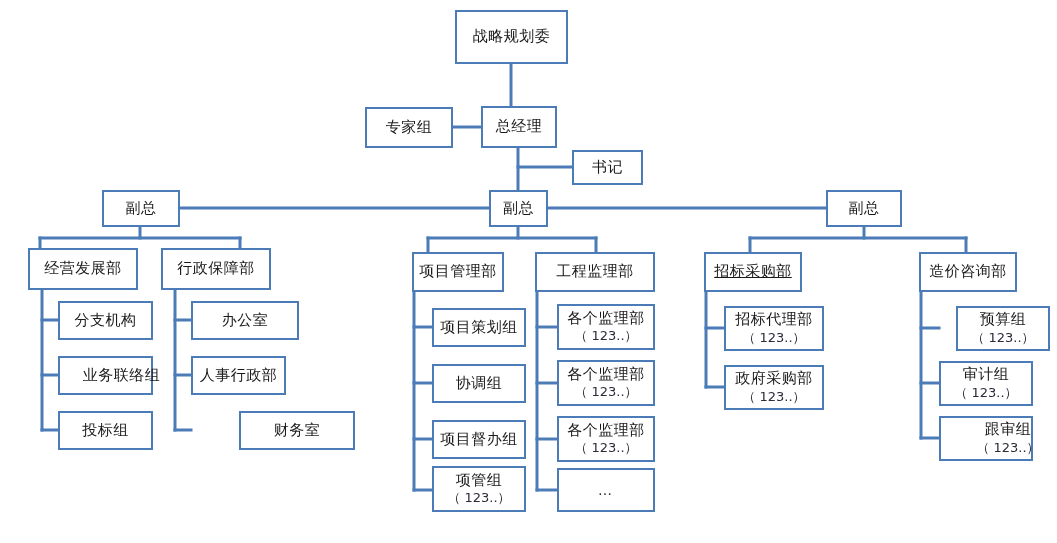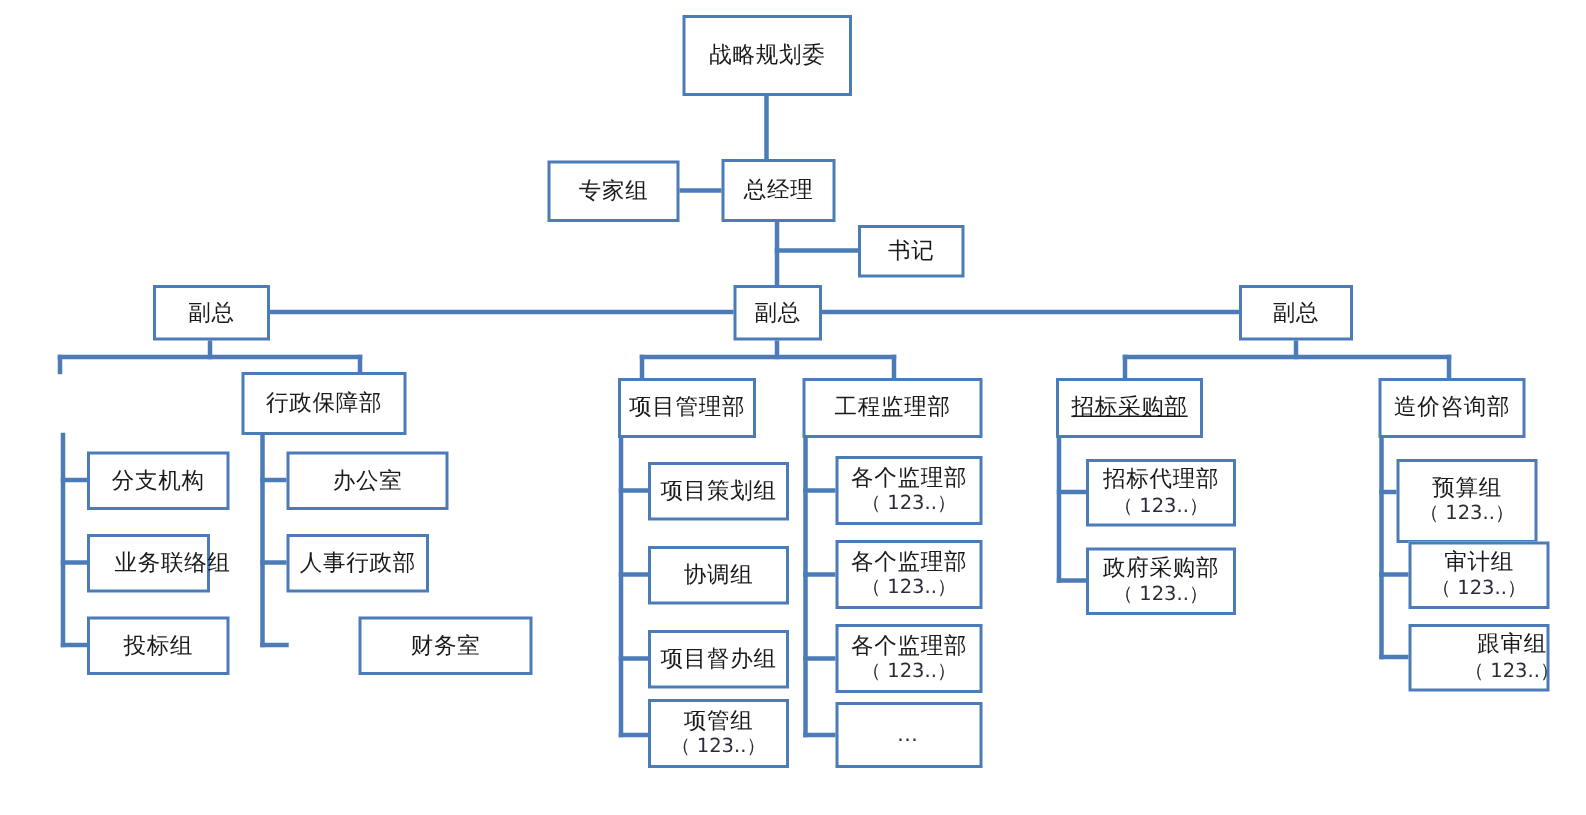--- a/index.html
+++ b/index.html
@@ -142,24 +142,27 @@
   </div>
 
   <div class="node" style="left:489px; top:190px; width:59px; height:37px;">
     <span class="t1">副总</span>
   </div>
 
   <div class="node" style="left:826px; top:190px; width:76px; height:37px;">
     <span class="t1">副总</span>
   </div>
 
+  <div class="node" style="left:28px; top:248px; width:110px; height:42px;">
+    <span class="t1">经营发展部</span>
+  </div>
   <div class="node" style="left:58px; top:301px; width:95px; height:39px;">
     <span class="t1">分支机构</span>
   </div>
-  <div class="node" style="left:58px; top:356px; width:82px; height:39px;padding-left:32px;">
+  <div class="node" style="left:58px; top:356px; width:95px; height:39px;padding-left:32px;">
     <span class="t1">业务联络组</span>
   </div>
   <div class="node" style="left:58px; top:411px; width:95px; height:39px;">
     <span class="t1">投标组</span>
   </div>
 
   <div class="node" style="left:161px; top:248px; width:110px; height:42px;">
     <span class="t1">行政保障部</span>
   </div>
   <div class="node" style="left:191px; top:301px; width:108px; height:39px;">
@@ -216,21 +219,21 @@
     <span class="t2">（ 123..）</span>
   </div>
   <div class="node" style="left:724px; top:365px; width:100px; height:45px;">
     <span class="t1">政府采购部</span>
     <span class="t2">（ 123..）</span>
   </div>
 
   <div class="node" style="left:919px; top:252px; width:98px; height:40px;">
     <span class="t1">造价咨询部</span>
   </div>
-  <div class="node" style="left:931px; top:306px; width:94px; height:56px;">
+  <div class="node" style="left:956px; top:306px; width:94px; height:45px;">
     <span class="t1">预算组</span>
     <span class="t2">（ 123..）</span>
   </div>
   <div class="node" style="left:939px; top:361px; width:94px; height:45px;">
     <span class="t1">审计组</span>
     <span class="t2">（ 123..）</span>
   </div>
   <div class="node" style="left:939px; top:416px; width:94px; height:45px;padding-left:44px;">
     <span class="t1">跟审组</span>
     <span class="t2">（ 123..）</span>

